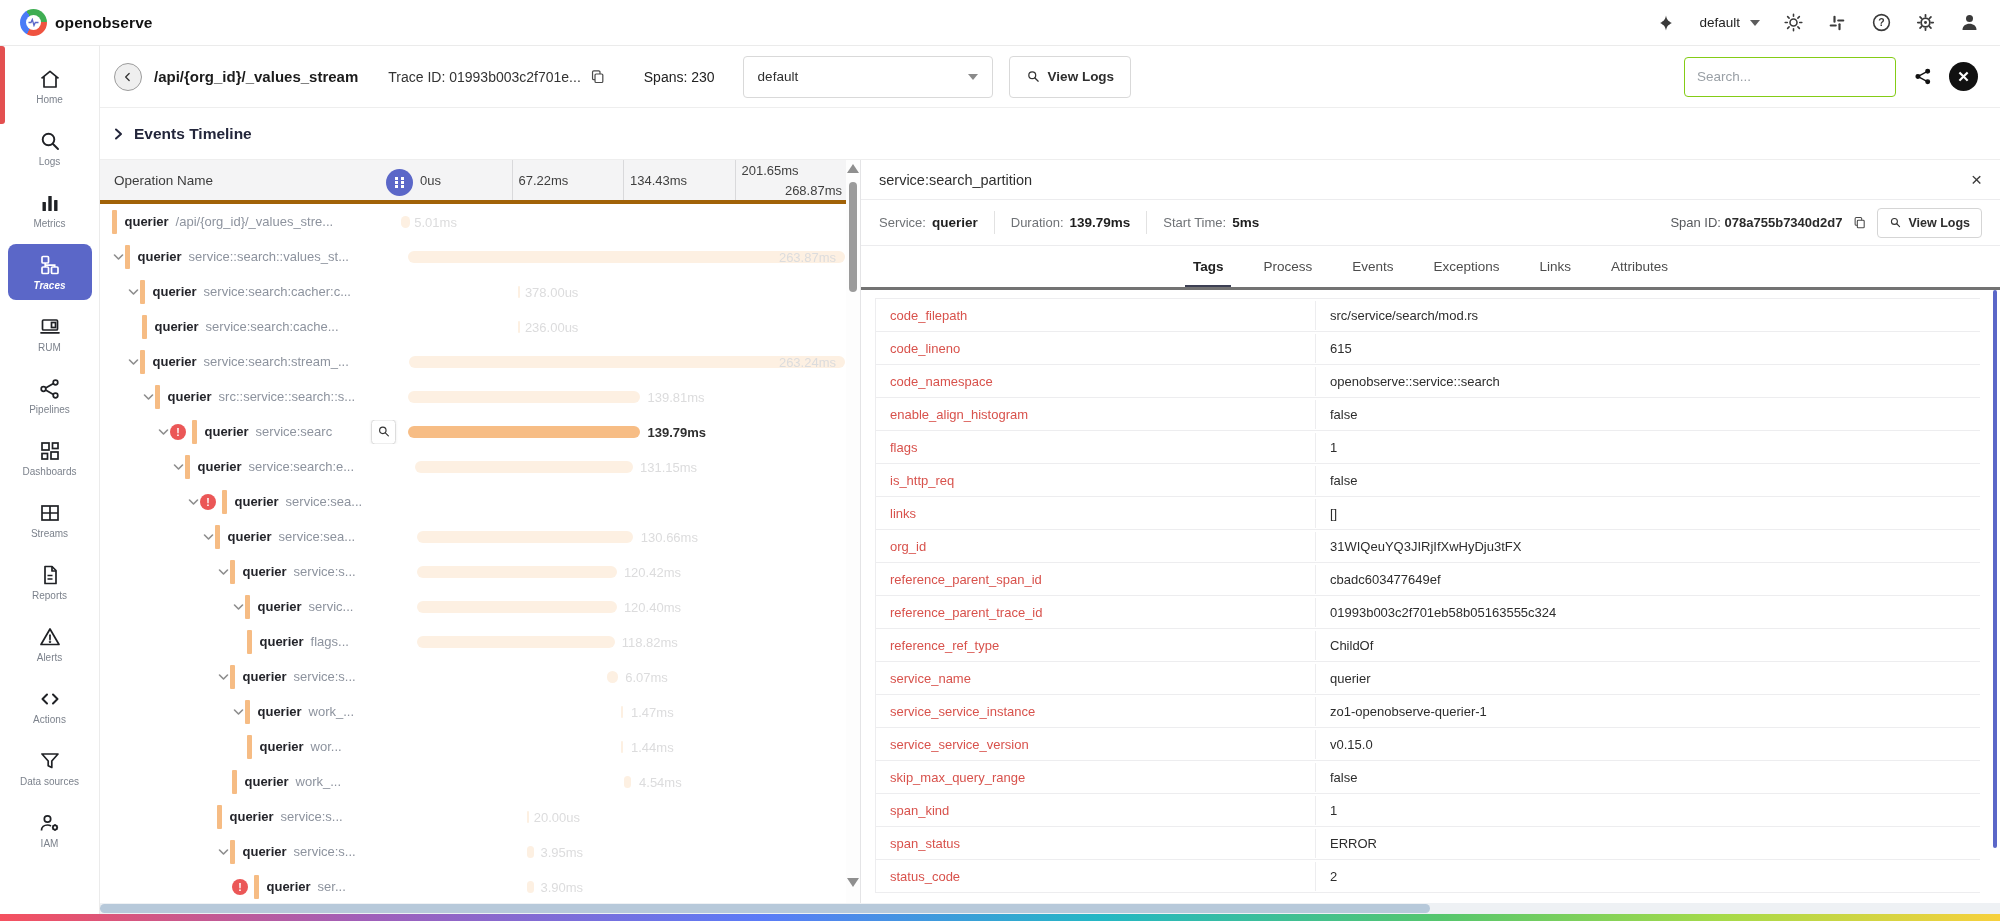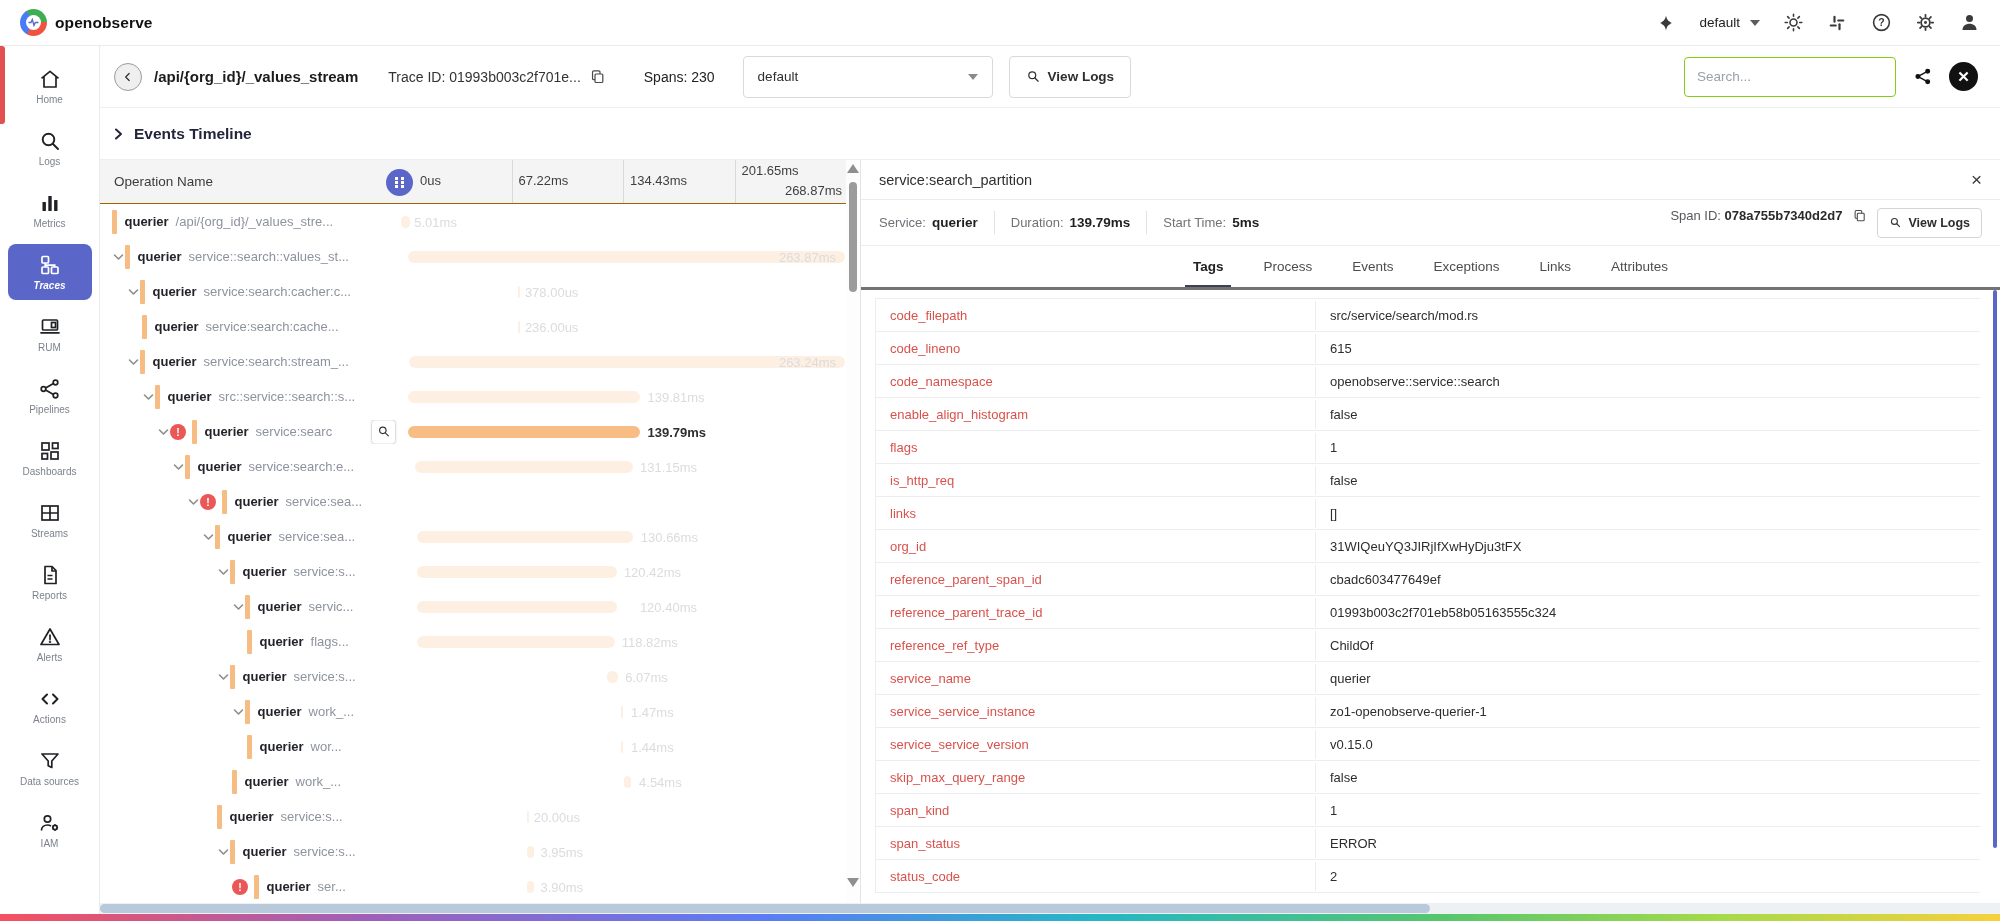--- a/index.html
+++ b/index.html
@@ -59,21 +59,21 @@
                   font-size:15px; font-weight:700; display:flex; align-items:center; justify-content:center;
                   margin-left:16px; cursor:pointer; line-height:1; }
 
   
   .section-head { position:absolute; top:108px; left:100px; right:0; height:52px; border-bottom:1px solid #eeeeee;
                   display:flex; align-items:center; gap:9px; padding-left:12px; background:#fff; }
   .section-title { font-size:15.5px; font-weight:700; color:#23263b; }
 
   
   .left-panel { position:absolute; top:160px; left:100px; width:746px; bottom:18px; overflow:hidden; background:#fff; }
-  .lp-header { height:44px; background:#f4f4f5; border-bottom:1px solid #a16207; display:flex; position:relative; }
+  .lp-header { height:44px; background:#f4f4f5; border-bottom:4px solid #a16207; display:flex; position:relative; }
   .lp-header-name { width:300px; flex:0 0 auto; display:flex; align-items:center; padding-left:14px;
                     font-size:13.5px; color:#3c3c3c; }
   .lp-axis { position:relative; flex:1; }
   .grid-line { position:absolute; top:0; bottom:0; width:1px; background:#d9d9db; }
   .tick { position:absolute; font-size:13px; color:#3f3f3f; white-space:nowrap; }
   .drag-handle { position:absolute; left:-14px; top:9px; width:27px; height:27px; border-radius:50%;
                  background:var(--primary); display:flex; align-items:center; justify-content:center; z-index:2; cursor:grab; }
   .lp-body { position:relative; }
   .t-row { height:35px; display:flex; align-items:center; cursor:pointer; }
   .t-name { width:300px; flex:0 0 auto; display:flex; align-items:center; position:relative;
@@ -106,21 +106,21 @@
   .right-panel { position:absolute; left:860px; top:160px; right:0; bottom:18px; background:#fff;
                  border-left:1px solid #e4e4e6; overflow:hidden; }
   .rp-title-row { height:40px; display:flex; align-items:center; padding:0 18px; border-bottom:1px solid #ececee; }
   .rp-title { font-size:14.5px; color:#2f2f2f; }
   .rp-close { margin-left:auto; font-size:19px; color:#3c3c3c; background:none; border:none; cursor:pointer; line-height:1; }
   .rp-meta { height:46px; display:flex; align-items:center; padding:0 18px; border-bottom:1px solid #ececee; }
   .meta-item { display:flex; align-items:center; gap:6px; padding:4px 16px; border-left:1px solid #e2e2e2; }
   .meta-item:first-child { border-left:none; padding-left:0; }
   .meta-label { font-size:13px; color:#6f7276; }
   .meta-value { font-size:13.5px; color:#1f1f1f; font-weight:700; }
-  .rp-meta-right { margin-left:auto; display:flex; align-items:flex-start; gap:10px; }
+  .rp-meta-right { margin-left:auto; display:flex; align-items:center; gap:10px; }
   .spanid { font-size:13px; color:#56585c; }
   .spanid b { color:#2a2a2a; font-weight:700; }
   .btn-small { height:30px; border:1px solid #d5d5d5; border-radius:4px; background:#fff; color:#2e2e2e;
                font-size:12.5px; font-weight:700; display:flex; align-items:center; gap:6px; padding:0 11px;
                cursor:pointer; font-family:inherit; }
   .rp-tabs { height:44px; display:flex; justify-content:center; gap:8px; border-bottom:3px solid #737373; }
   .rp-tab { font-size:13.5px; color:#4d4d4d; padding:0 16px; display:flex; align-items:center; position:relative; cursor:pointer; }
   .rp-tab.active { color:#222; font-weight:700; }
   .rp-tab.active::after { content:""; position:absolute; left:8px; right:8px; bottom:0; height:2.5px; background:#3d4054; }
   .rp-table { margin:8px 20px 0 14px; border-top:1px solid #ededef; border-left:1px solid #ededef; }
@@ -587,21 +587,21 @@
               <svg width="11" height="10" viewBox="0 0 11 10">
                 <polyline points="1.5,3 5.5,7 9.5,3" fill="none" stroke="#8d8d8d" stroke-width="1.6" stroke-linecap="round" stroke-linejoin="round"></polyline>
               </svg>
             </span>
             <span class="t-edge"></span>
             <span class="t-service">querier</span>
             <span class="t-op">servic...</span>
           </div>
       <div class="t-track">
             <span class="t-bar" style="left: 3.8%; width: 44.8%;"></span>
-            <span class="t-dur" style="left: 50.2%; margin-left: 16px;">120.40ms</span>
+            <span class="t-dur" style="left: 50.2%;">120.40ms</span>
           </div>
         </div>
         <div class="t-row">
       <div class="t-name" style="padding-left: 147px;">
             <span class="t-edge"></span>
             <span class="t-service">querier</span>
             <span class="t-op">flags...</span>
           </div>
       <div class="t-track">
             <span class="t-bar" style="left: 3.9%; width: 44.2%;"></span>

